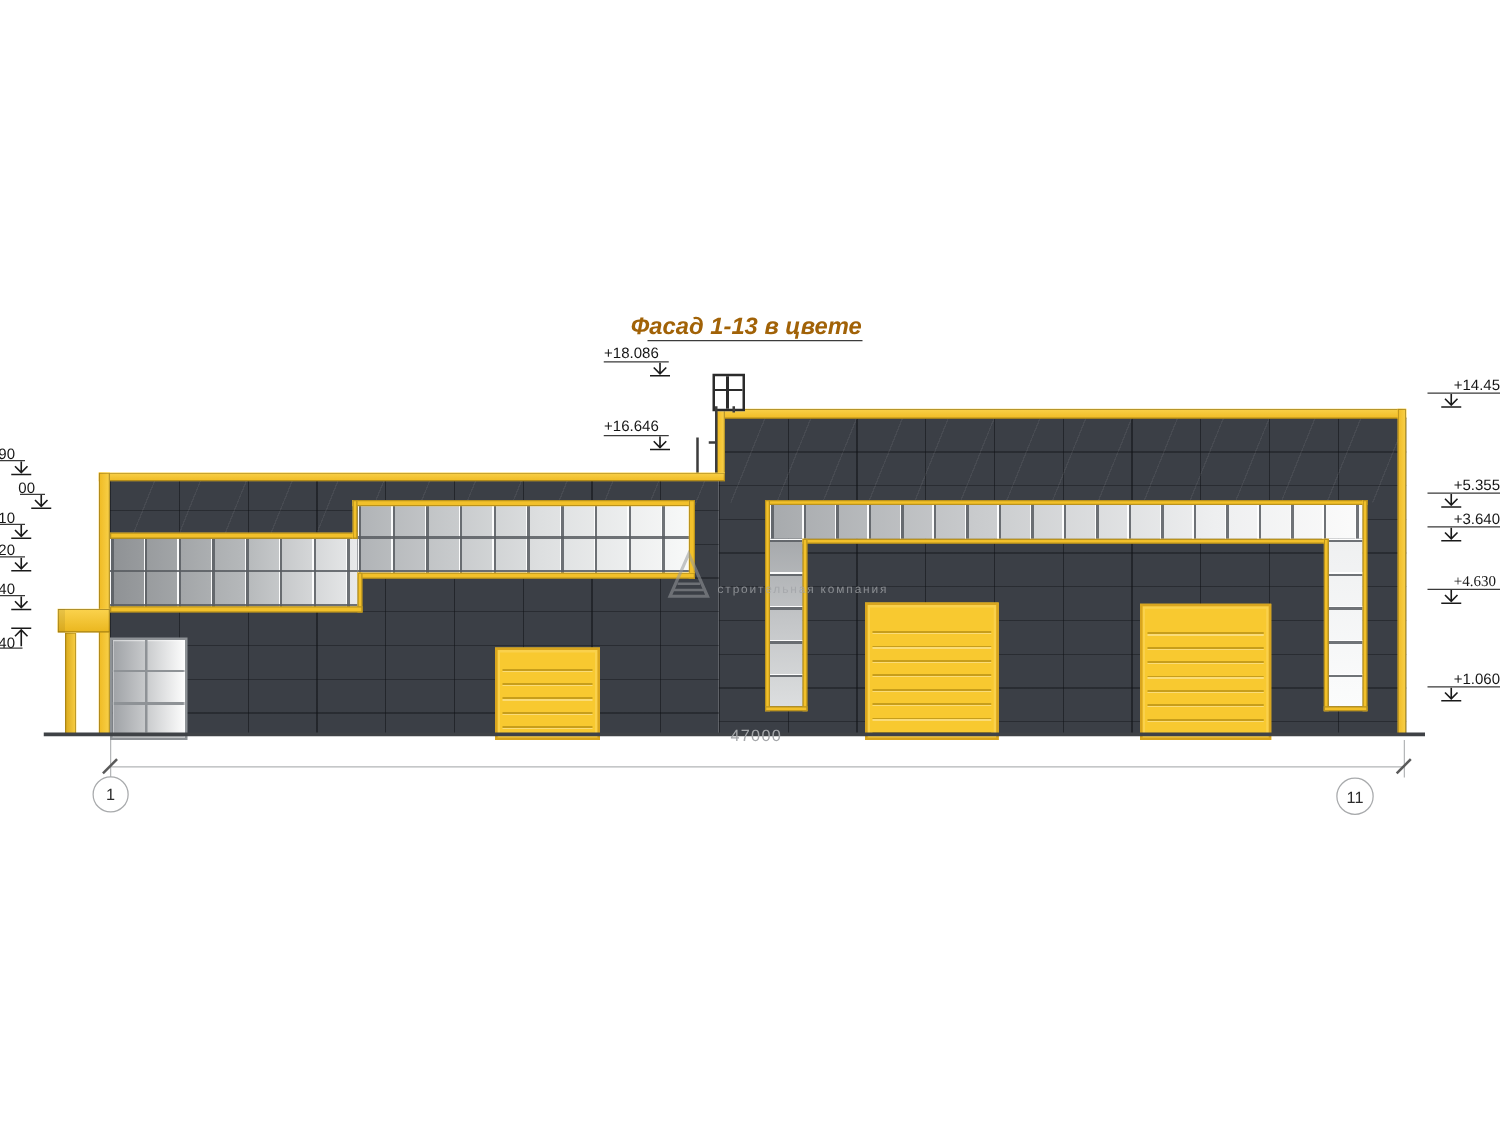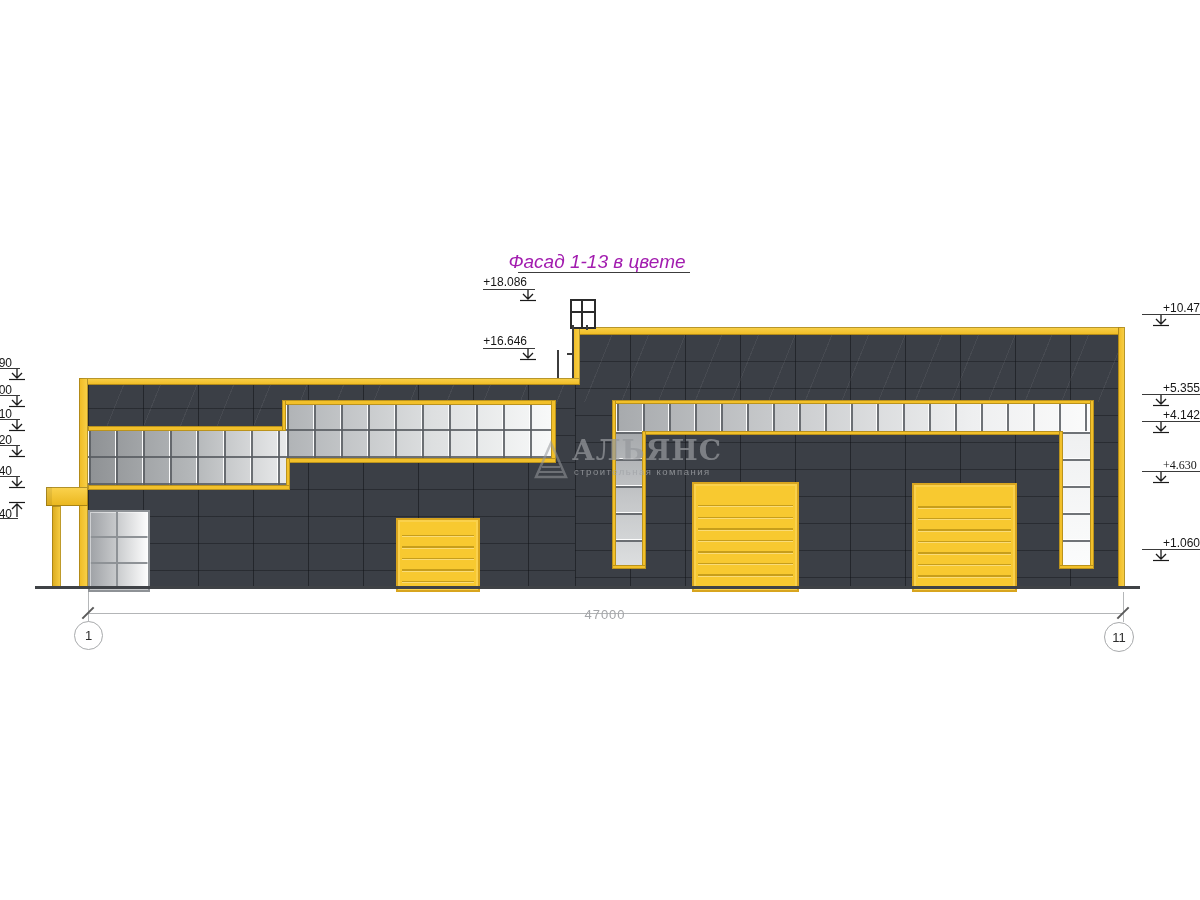--- a/index.html
+++ b/index.html
@@ -1,21 +1,21 @@
 <!DOCTYPE html>
 <html><head>
 <meta charset="utf-8">
 <style>
   html,body{margin:0;padding:0;background:#fff;}
   body{width:1200px;height:900px;overflow:hidden;font-family:"Liberation Sans",sans-serif;}
   #stage{position:relative;width:1200px;height:900px;background:#fff;}
   .abs{position:absolute;}
 
   
-  .title{font-size:19px;font-style:italic;color:#a21caf;text-align:center;white-space:nowrap;}
+  .title{font-size:19px;font-style:italic;color:#a16207;text-align:center;white-space:nowrap;font-weight:bold;}
   .title-rule{height:1px;background:#3c3c3c;}
   .elev-text{font-size:12px;color:#161616;white-space:nowrap;}
   .dim-text{font-size:13px;color:#a4a6a9;text-align:center;letter-spacing:1px;}
   .axis-bubble{border:1px solid #a8aaac;border-radius:50%;background:#fff;display:flex;align-items:center;justify-content:center;font-size:13px;color:#2c2c2c;}
 
   
   .uline{height:1px;background:#3a3a3a;}
   .dimline{background:#b3b5b7;}
   .tick{width:16px;height:2px;background:#5a5a5a;transform:rotate(-45deg);}
 
@@ -150,69 +150,68 @@
   </div>
 
   <div class="abs" style="left:46px;top:487px;width:42px;height:19px;background:linear-gradient(180deg,#fbd34e,#eab61e);box-shadow:inset 0 0 0 1px rgba(104,80,8,.5), inset 6px 0 0 rgba(0,0,0,.07);"></div>
   <div class="abs" style="left:52px;top:506px;width:9px;height:82px;background:linear-gradient(90deg,#d9a91c,#f9cf45);box-shadow:inset 0 0 0 1px rgba(104,80,8,.4);"></div>
 
   <svg class="abs" style="left:532px;top:440px;opacity:.55;" width="38" height="40" viewBox="0 0 38 40">
     <path d="M19 3 L34 37 L4 37 Z" fill="none" stroke="#96999d" stroke-width="2.5"></path>
     <line x1="10" y1="27" x2="28" y2="27" stroke="#96999d" stroke-width="2"></line>
     <line x1="7" y1="32" x2="31" y2="32" stroke="#96999d" stroke-width="2"></line>
   </svg>
-  <div class="abs wm-name" style="left:572px;top:434px;">АЛЬЯНС</div>
   <div class="abs wm-sub" style="left:574px;top:466px;">строительная компания</div>
 
   <div class="abs ground" style="left:35px;top:586px;width:1105px;height:3px;"></div>
 
   <div class="abs ext" style="left:88px;top:592px;width:1px;height:30px;"></div>
   <div class="abs ext" style="left:1123px;top:592px;width:1px;height:30px;"></div>
   <div class="abs dimline" style="left:88px;top:613px;width:1035px;height:1px;"></div>
   <div class="abs tick" style="left:80px;top:612px;"></div>
   <div class="abs tick" style="left:1115px;top:612px;"></div>
-  <div class="abs dim-text" style="left:540px;top:607px;width:130px;">47000</div>
+  <div class="abs dim-text" style="left:540px;top:581px;width:130px;">47000</div>
   <div class="abs axis-bubble" style="left:74px;top:621px;width:27px;height:27px;">1</div>
-  <div class="abs axis-bubble" style="left:1104px;top:622px;width:28px;height:28px;">11</div>
+  <div class="abs axis-bubble" style="left:1069px;top:622px;width:28px;height:28px;">11</div>
 
   <div class="abs" style="left:455px;top:275px;width:80px;height:26px;">
     <span class="abs elev-text" style="right:8px;top:0;">+18.086</span>
     <div class="abs uline" style="left:28px;top:14px;width:52px;"></div>
     <svg class="abs arrow" style="left:62px;top:15px;" width="22" height="12" viewBox="0 0 22 12">
       <path d="M11 0 V9 M6 4 L11 9 L16 4" stroke="#1a1a1a" stroke-width="1.3" fill="none"></path>
       <line x1="3" y1="10.5" x2="19" y2="10.5" stroke="#1a1a1a" stroke-width="1.2"></line>
     </svg>
   </div>
   <div class="abs" style="left:455px;top:334px;width:80px;height:26px;">
     <span class="abs elev-text" style="right:8px;top:0;">+16.646</span>
     <div class="abs uline" style="left:28px;top:14px;width:52px;"></div>
     <svg class="abs arrow" style="left:62px;top:15px;" width="22" height="12" viewBox="0 0 22 12">
       <path d="M11 0 V9 M6 4 L11 9 L16 4" stroke="#1a1a1a" stroke-width="1.3" fill="none"></path>
       <line x1="3" y1="10.5" x2="19" y2="10.5" stroke="#1a1a1a" stroke-width="1.2"></line>
     </svg>
   </div>
 
   <div class="abs" style="left:1142px;top:301px;width:70px;height:26px;">
-    <span class="abs elev-text" style="left:21px;top:0;">+10.47</span>
+    <span class="abs elev-text" style="left:21px;top:0;">+14.45</span>
     <div class="abs uline" style="left:0;top:13px;width:58px;"></div>
     <svg class="abs arrow" style="left:8px;top:14px;" width="22" height="12" viewBox="0 0 22 12">
       <path d="M11 0 V9 M6 4 L11 9 L16 4" stroke="#1a1a1a" stroke-width="1.3" fill="none"></path>
       <line x1="3" y1="10.5" x2="19" y2="10.5" stroke="#1a1a1a" stroke-width="1.2"></line>
     </svg>
   </div>
   <div class="abs" style="left:1142px;top:381px;width:70px;height:26px;">
     <span class="abs elev-text" style="left:21px;top:0;">+5.355</span>
     <div class="abs uline" style="left:0;top:13px;width:58px;"></div>
     <svg class="abs arrow" style="left:8px;top:14px;" width="22" height="12" viewBox="0 0 22 12">
       <path d="M11 0 V9 M6 4 L11 9 L16 4" stroke="#1a1a1a" stroke-width="1.3" fill="none"></path>
       <line x1="3" y1="10.5" x2="19" y2="10.5" stroke="#1a1a1a" stroke-width="1.2"></line>
     </svg>
   </div>
   <div class="abs" style="left:1142px;top:408px;width:70px;height:26px;">
-    <span class="abs elev-text" style="left:21px;top:0;">+4.142</span>
+    <span class="abs elev-text" style="left:21px;top:0;">+3.640</span>
     <div class="abs uline" style="left:0;top:13px;width:58px;"></div>
     <svg class="abs arrow" style="left:8px;top:14px;" width="22" height="12" viewBox="0 0 22 12">
       <path d="M11 0 V9 M6 4 L11 9 L16 4" stroke="#1a1a1a" stroke-width="1.3" fill="none"></path>
       <line x1="3" y1="10.5" x2="19" y2="10.5" stroke="#1a1a1a" stroke-width="1.2"></line>
     </svg>
   </div>
   <div class="abs" style="left:1142px;top:458px;width:70px;height:26px;">
     <span class="abs elev-text" style="left:21px;top:0;font-family:Liberation Serif, serif;">+4.630</span>
     <div class="abs uline" style="left:0;top:13px;width:58px;"></div>
     <svg class="abs arrow" style="left:8px;top:14px;" width="22" height="12" viewBox="0 0 22 12">
@@ -230,21 +229,21 @@
   </div>
 
   <div class="abs" style="left:0;top:356px;width:40px;height:26px;">
     <span class="abs elev-text" style="left:-36px;top:0;width:48px;text-align:right;">90</span>
     <div class="abs uline" style="left:0;top:12px;width:20px;"></div>
     <svg class="abs arrow" style="left:6px;top:13px;" width="22" height="12" viewBox="0 0 22 12">
       <path d="M11 0 V9 M6 4 L11 9 L16 4" stroke="#1a1a1a" stroke-width="1.3" fill="none"></path>
       <line x1="3" y1="10.5" x2="19" y2="10.5" stroke="#1a1a1a" stroke-width="1.2"></line>
     </svg>
   </div>
-  <div class="abs" style="left:0;top:383px;width:40px;height:26px;">
+  <div class="abs" style="left:16px;top:383px;width:40px;height:26px;">
     <span class="abs elev-text" style="left:-36px;top:0;width:48px;text-align:right;">00</span>
     <div class="abs uline" style="left:0;top:12px;width:20px;"></div>
     <svg class="abs arrow" style="left:6px;top:13px;" width="22" height="12" viewBox="0 0 22 12">
       <path d="M11 0 V9 M6 4 L11 9 L16 4" stroke="#1a1a1a" stroke-width="1.3" fill="none"></path>
       <line x1="3" y1="10.5" x2="19" y2="10.5" stroke="#1a1a1a" stroke-width="1.2"></line>
     </svg>
   </div>
   <div class="abs" style="left:0;top:407px;width:40px;height:26px;">
     <span class="abs elev-text" style="left:-36px;top:0;width:48px;text-align:right;">10</span>
     <div class="abs uline" style="left:0;top:12px;width:20px;"></div>

